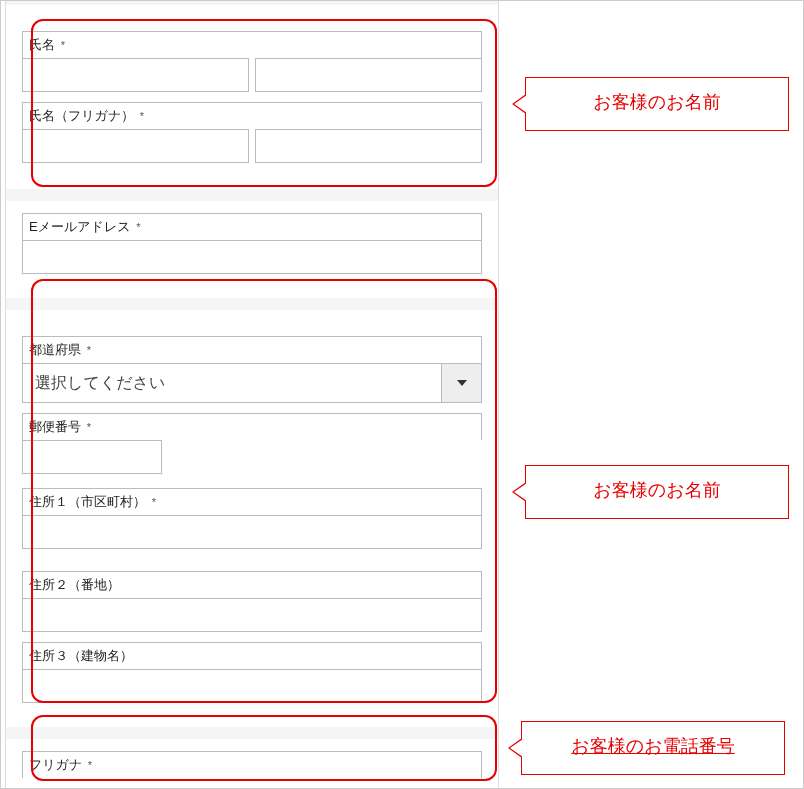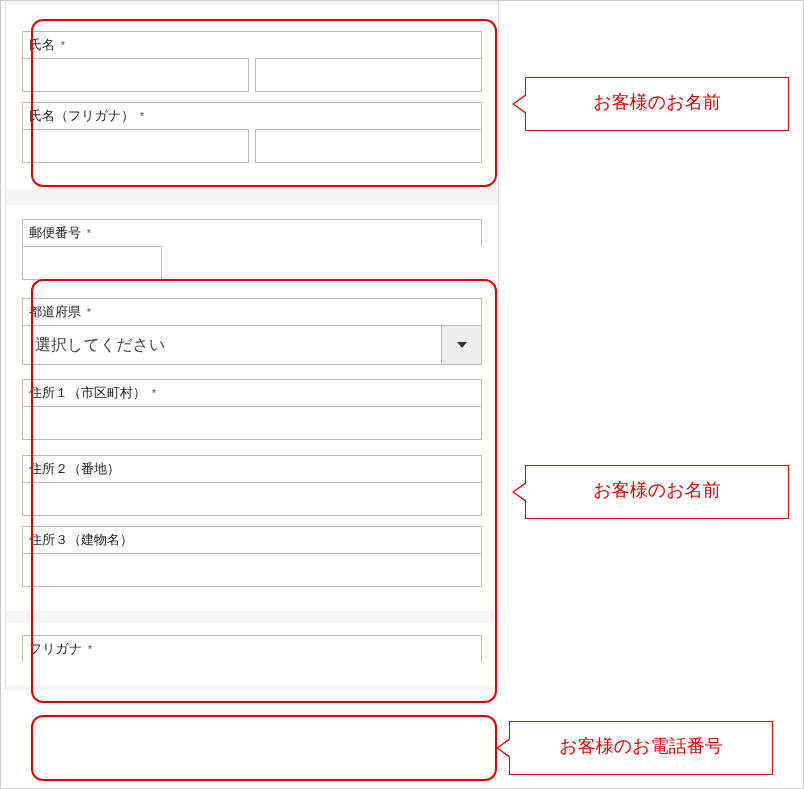--- a/index.html
+++ b/index.html
@@ -150,57 +150,68 @@
       </div>
       <div class="field-inputs">
         <input class="text-input half" style="">
         <input class="text-input half" style="">
       </div>
     </div>
   </div>
 
   <div class="spacer"></div>
 
+  <div class="form-section" style="padding-top:6px; padding-bottom:14px;">
+    <div class="field-wrap">
+      <div class="field-label-box">
+        <span>Eメールアドレス</span>
+        <span class="req-star">*</span>
+      </div>
+      <div class="field-inputs single">
+        <input class="text-input" style="">
+      </div>
+    </div>
+  </div>
 
   <div class="spacer"></div>
 
   <div class="form-section" style="padding-top:8px; padding-bottom:14px;">
-    <div class="field-wrap">
-      <div class="field-label-box">
-        <span>郵便番号</span>
-        <span class="req-star">*</span>
-      </div>
-      <div class="field-inputs single">
-        <input class="text-input short" style="">
-      </div>
-    </div>
     <div class="field-wrap" style="margin-top:18px;">
       <div class="field-label-box">
         <span>都道府県</span>
         <span class="req-star">*</span>
       </div>
       <div class="select-wrap">
         <div class="select-value">選択してください</div>
         <div class="select-btn">
           <svg viewBox="0 0 10 6">
               <path d="M0 0 L10 0 L5 6 Z"></path>
             </svg>
         </div>
       </div>
     </div>
+    <div class="field-wrap">
+      <div class="field-label-box">
+        <span>郵便番号</span>
+        <span class="req-star">*</span>
+      </div>
+      <div class="field-inputs single">
+        <input class="text-input short" style="">
+      </div>
+    </div>
     <div class="field-wrap" style="margin-top:14px;">
       <div class="field-label-box">
         <span>住所１（市区町村）</span>
         <span class="req-star">*</span>
       </div>
       <div class="field-inputs single">
         <input class="text-input" style="">
       </div>
     </div>
-    <div class="field-wrap" style="margin-top:15px;">
+    <div class="field-wrap" style="margin-top:22px;">
       <div class="field-label-box">
         <span>住所２（番地）</span>
       </div>
       <div class="field-inputs single">
         <input class="text-input" style="">
       </div>
     </div>
     <div class="field-wrap" style="">
       <div class="field-label-box">
         <span>住所３（建物名）</span>
@@ -229,16 +240,16 @@
 <div class="red-group" style="top:278px; left:30px; width:466px; height:424px;"></div>
 <div class="red-group" style="top:714px; left:30px; width:466px; height:66px;"></div>
 
 <div class="callout-column">
   <div class="callout" style="top:76px; left:16px; width:264px;">
     <span>お客様のお名前</span>
   </div>
   <div class="callout" style="top:464px; left:16px; width:264px;">
     <span>お客様のお名前</span>
   </div>
-  <div class="callout" style="top:720px; left:0; width:264px;">
+  <div class="callout" style="top:720px; left:12px; width:264px;text-decoration:underline;">
     <span>お客様のお電話番号</span>
   </div>
 </div>
 
 </body></html>

